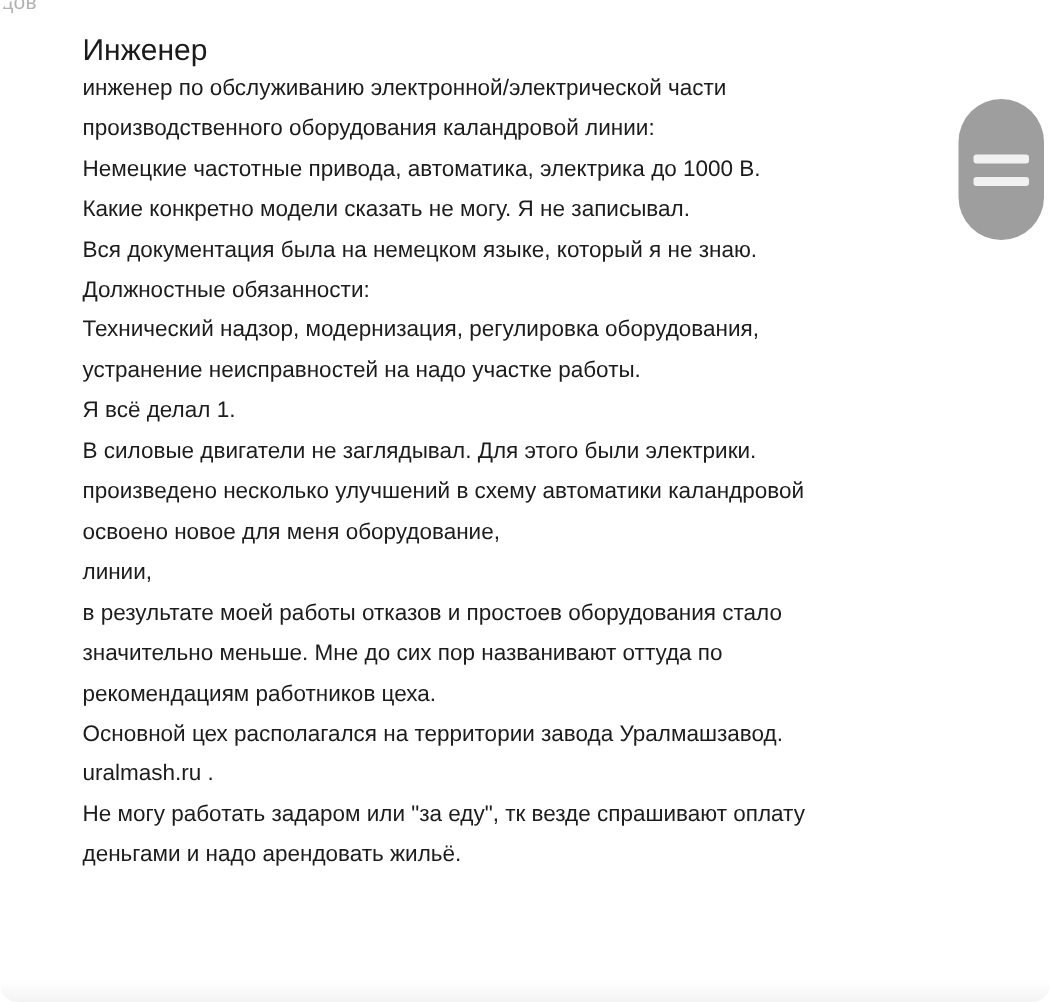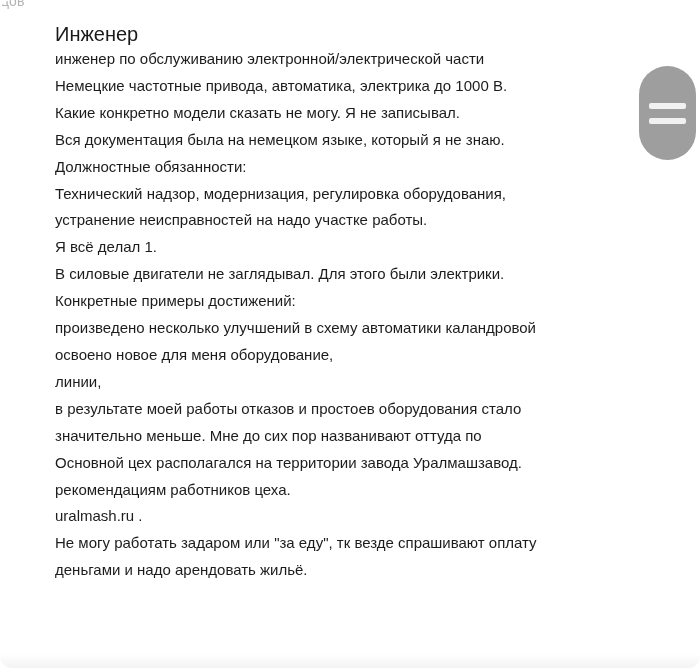--- a/index.html
+++ b/index.html
@@ -87,36 +87,36 @@
 <body>
 
 <div id="screen">
 
   <span class="corner-clipped-text">цов</span>
 
   <h1 class="page-title">Инженер</h1>
 
   <div class="body-text">
     <div class="line">инженер по обслуживанию электронной/электрической части</div>
+    <div class="line">производственного оборудования каландровой линии:</div>
     <div class="line">Немецкие частотные привода, автоматика, электрика до 1000 В.</div>
     <div class="line">Какие конкретно модели сказать не могу. Я не записывал.</div>
     <div class="line">Вся документация была на немецком языке, который я не знаю.</div>
     <div class="line">Должностные обязанности:</div>
     <div class="line">Технический надзор, модернизация, регулировка оборудования,</div>
     <div class="line">устранение неисправностей на надо участке работы.</div>
     <div class="line">Я всё делал 1.</div>
     <div class="line">В силовые двигатели не заглядывал. Для этого были электрики.</div>
-    <div class="line">Конкретные примеры достижений:</div>
     <div class="line">произведено несколько улучшений в схему автоматики каландровой</div>
     <div class="line">освоено новое для меня оборудование,</div>
     <div class="line">линии,</div>
     <div class="line">в результате моей работы отказов и простоев оборудования стало</div>
     <div class="line">значительно меньше. Мне до сих пор названивают оттуда по</div>
+    <div class="line">рекомендациям работников цеха.</div>
     <div class="line">Основной цех располагался на территории завода Уралмашзавод.</div>
-    <div class="line">рекомендациям работников цеха.</div>
     <div class="line">uralmash.ru .</div>
     <div class="line">Не могу работать задаром или "за еду", тк везде спрашивают оплату</div>
     <div class="line">деньгами и надо арендовать жильё.</div>
   </div>
 
   <button class="floating-menu-button">
     <span class="hamburger-icon">
       <span class="hamburger-bar bar1"></span>
       <span class="hamburger-bar bar2"></span>
     </span>

